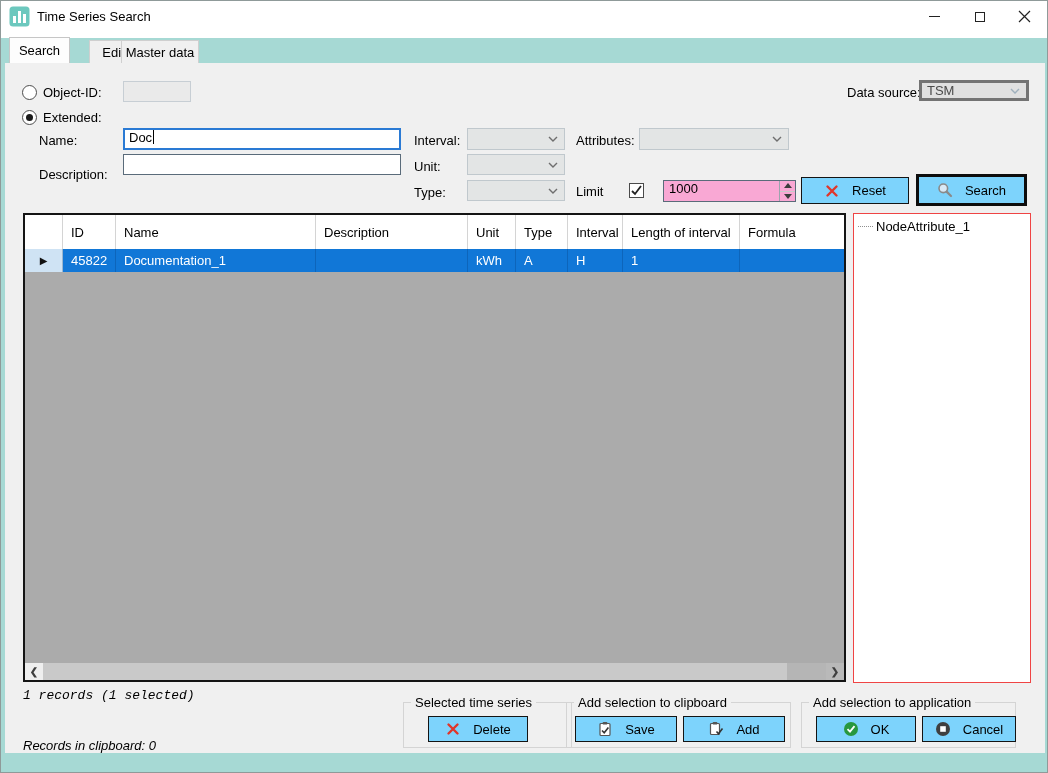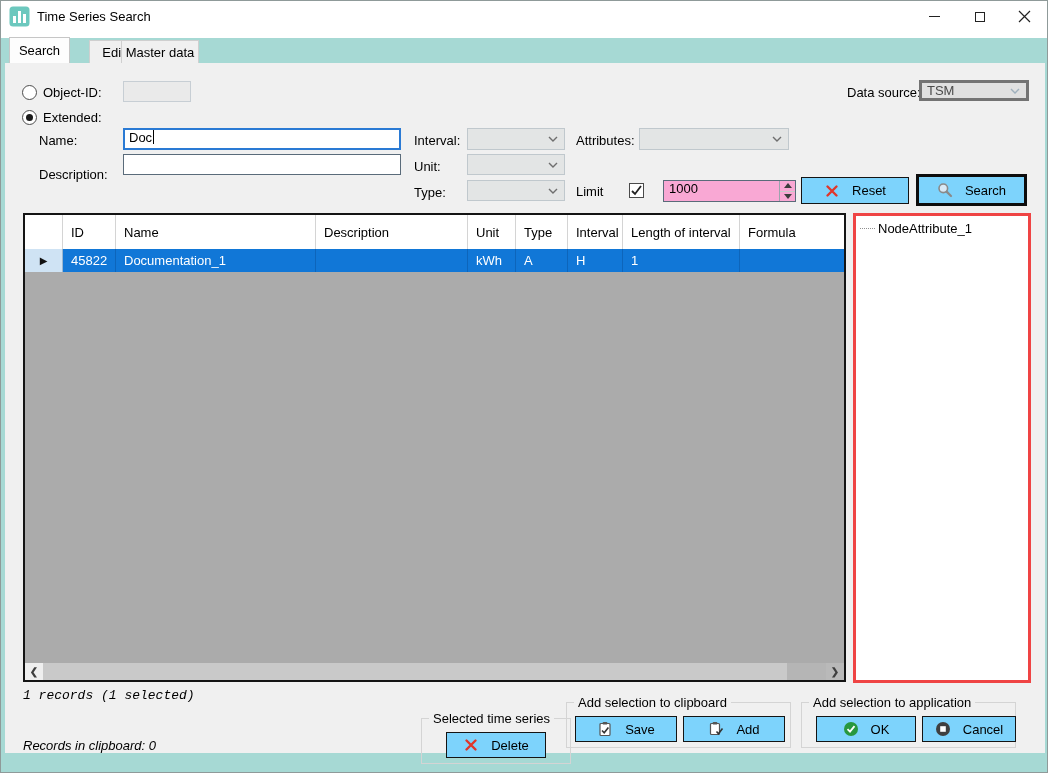--- a/index.html
+++ b/index.html
@@ -64,21 +64,21 @@
   .gr-cell.rowhdr{ background:#cfe3f4; color:#111; justify-content:center; padding-left:0; font-size:10px; border-right:1px solid #9ab6cf; }
   .c0{ width:38px; } .c1{ width:53px; } .c2{ width:200px; } .c3{ width:152px; }
   .c4{ width:48px; } .c5{ width:52px; } .c6{ width:55px; } .c7{ width:117px; } .c8{ flex:1; border-right:none; }
   .hscroll{ position:absolute; left:0; right:0; bottom:0; height:17px; background:#b5b5b5; }
   .hs-arrow{ position:absolute; top:0; bottom:0; width:18px; display:flex; align-items:center; justify-content:center; font-size:10px; font-weight:bold; color:#3f3f3f; }
   .hs-left{ left:0; background:#efefef; }
   .hs-right{ right:0; background:#b9b9b9; }
   .hs-thumb{ position:absolute; left:18px; top:0; bottom:0; width:744px; background:#c9c9c9; }
 
   
-  .tree{ position:absolute; left:852px; top:212px; width:178px; height:470px; background:#fff; border:3px solid #ef4444; }
+  .tree{ position:absolute; left:852px; top:212px; width:178px; height:470px; background:#fff; border:1px solid #ef4444; }
   .tree-item{ display:flex; align-items:center; padding:5px 2px 0 4px; }
   .tree-dots{ width:15px; border-top:1px dotted #8f8f8f; margin-right:3px; }
 
   
   .groupbox{ position:absolute; border:1px solid #d4d4d4; height:46px; }
   .gb-title{ position:absolute; top:-8px; left:7px; background:#f0f0f0; padding:0 4px; white-space:nowrap; }
 
   .icon16{ width:16px; height:16px; flex:0 0 auto; }
 </style>
 </head>
@@ -245,21 +245,21 @@
 
   <div class="tree">
     <div class="tree-item">
       <div class="tree-dots"></div>
       <span>NodeAttribute_1</span>
     </div>
   </div>
 
   <div class="lbl italic" style="left:22px; top:687px;font-family:Liberation Mono, monospace;">1 records (1 selected)</div>
 
-  <div class="groupbox" style="left:420px; top:701px; width:150px;margin-top:16px;">
+  <div class="groupbox" style="left:402px; top:701px; width:169px;">
     <span class="gb-title">Selected time series</span>
     <div class="btn" style="left:24px; top:13px; width:100px; height:26px;">
       <svg class="icon16" viewBox="0 0 16 16">
           <path d="M3.5 3.5 L12.5 12.5 M12.5 3.5 L3.5 12.5" stroke="#e0362a" stroke-width="2.4" stroke-linecap="round"></path>
         </svg>
       <span>Delete</span>
     </div>
   </div>
 
   <div class="groupbox" style="left:565px; top:701px; width:225px;">

